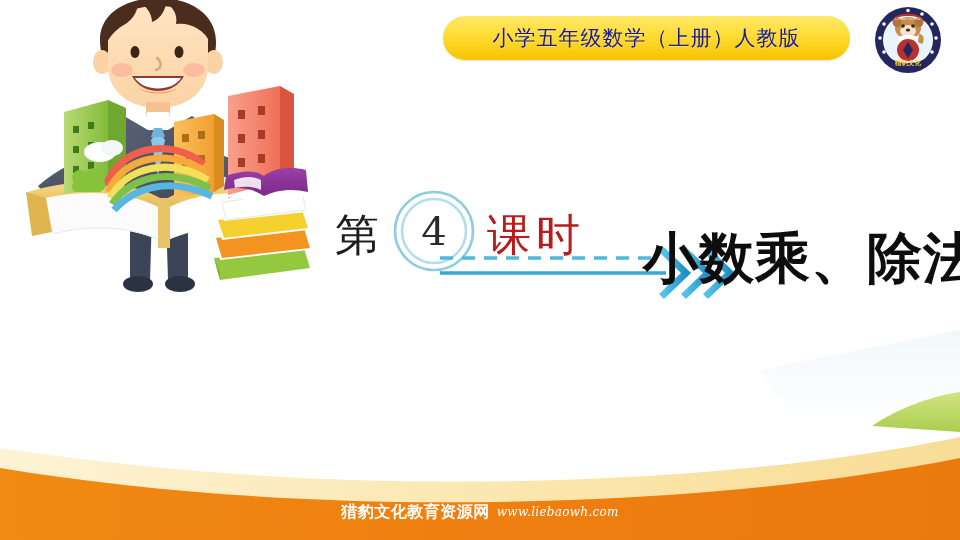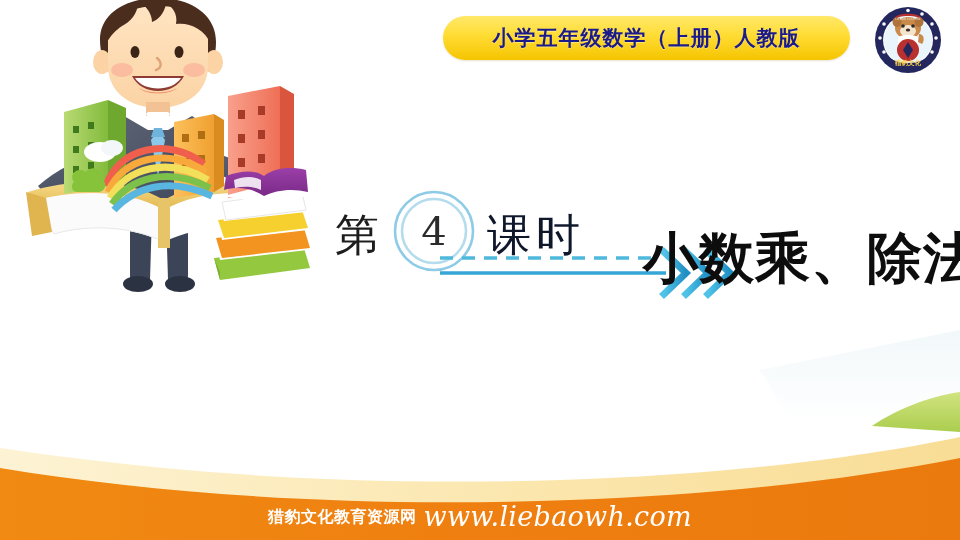--- a/index.html
+++ b/index.html
@@ -17,21 +17,21 @@
   
   .title-badge{
     position:absolute;left:443px;top:16px;width:407px;height:44px;
     border-radius:22px;
     background:linear-gradient(180deg,#ffe86a 0%,#ffdc33 45%,#f5c400 100%);
     box-shadow:0 1px 2px rgba(120,90,0,.18);
     display:flex;align-items:center;justify-content:center;
   }
   .title-badge-text{
     font-family:"DejaVu Sans", sans-serif;
-    font-size:21px;font-weight:bold;color:#1a1a8c;
+    font-size:21px;font-weight:normal;color:#1a1a8c;
     letter-spacing:1px;white-space:nowrap;
     text-shadow:0 1px 0 rgba(255,255,255,.35);
   }
 
   
   .logo{position:absolute;left:872px;top:4px;width:72px;height:72px;}
 
   
   .illus{position:absolute;left:18px;top:0px;width:300px;height:300px;}
 
@@ -47,21 +47,21 @@
   }
   .lesson-num{
     position:absolute;left:58px;top:4px;width:82px;height:82px;
     display:flex;align-items:center;justify-content:center;
     font-family:"DejaVu Serif", serif;
     font-size:40px;color:#2b2b2b;
   }
   .lesson-keshi{
     position:absolute;left:152px;top:20px;
     font-family:"DejaVu Serif", serif;
-    font-size:44px;color:#0f172a;letter-spacing:5px;
+    font-size:44px;color:#b91c1c;letter-spacing:5px;
   }
   .arrow-wrap{position:absolute;left:95px;top:56px;width:330px;height:60px;}
   .main-title{
     position:absolute;left:308px;top:36px;
     font-family:"DejaVu Serif", serif;
     font-size:55px;font-weight:bold;color:#0d0d0d;
     letter-spacing:1px;white-space:nowrap;
   }
 
   
@@ -72,21 +72,21 @@
     white-space:nowrap;
     line-height:1;
   }
   .footer-cn{
     font-family:"DejaVu Sans", sans-serif;
     font-size:16px;font-weight:bold;letter-spacing:.5px;
     vertical-align:middle;
   }
   .footer-url{
     font-family:"DejaVu Serif", serif;
-    font-size:27px;font-style:italic;letter-spacing:.3px;
+    font-size:12px;font-style:italic;letter-spacing:.3px;
     vertical-align:middle;margin-left:7px;
   }
 </style>
 </head>
 <body>
 
 <div class="slide">
 
   <svg class="bg-layer" viewBox="0 0 960 540" preserveAspectRatio="none">
     <defs>

